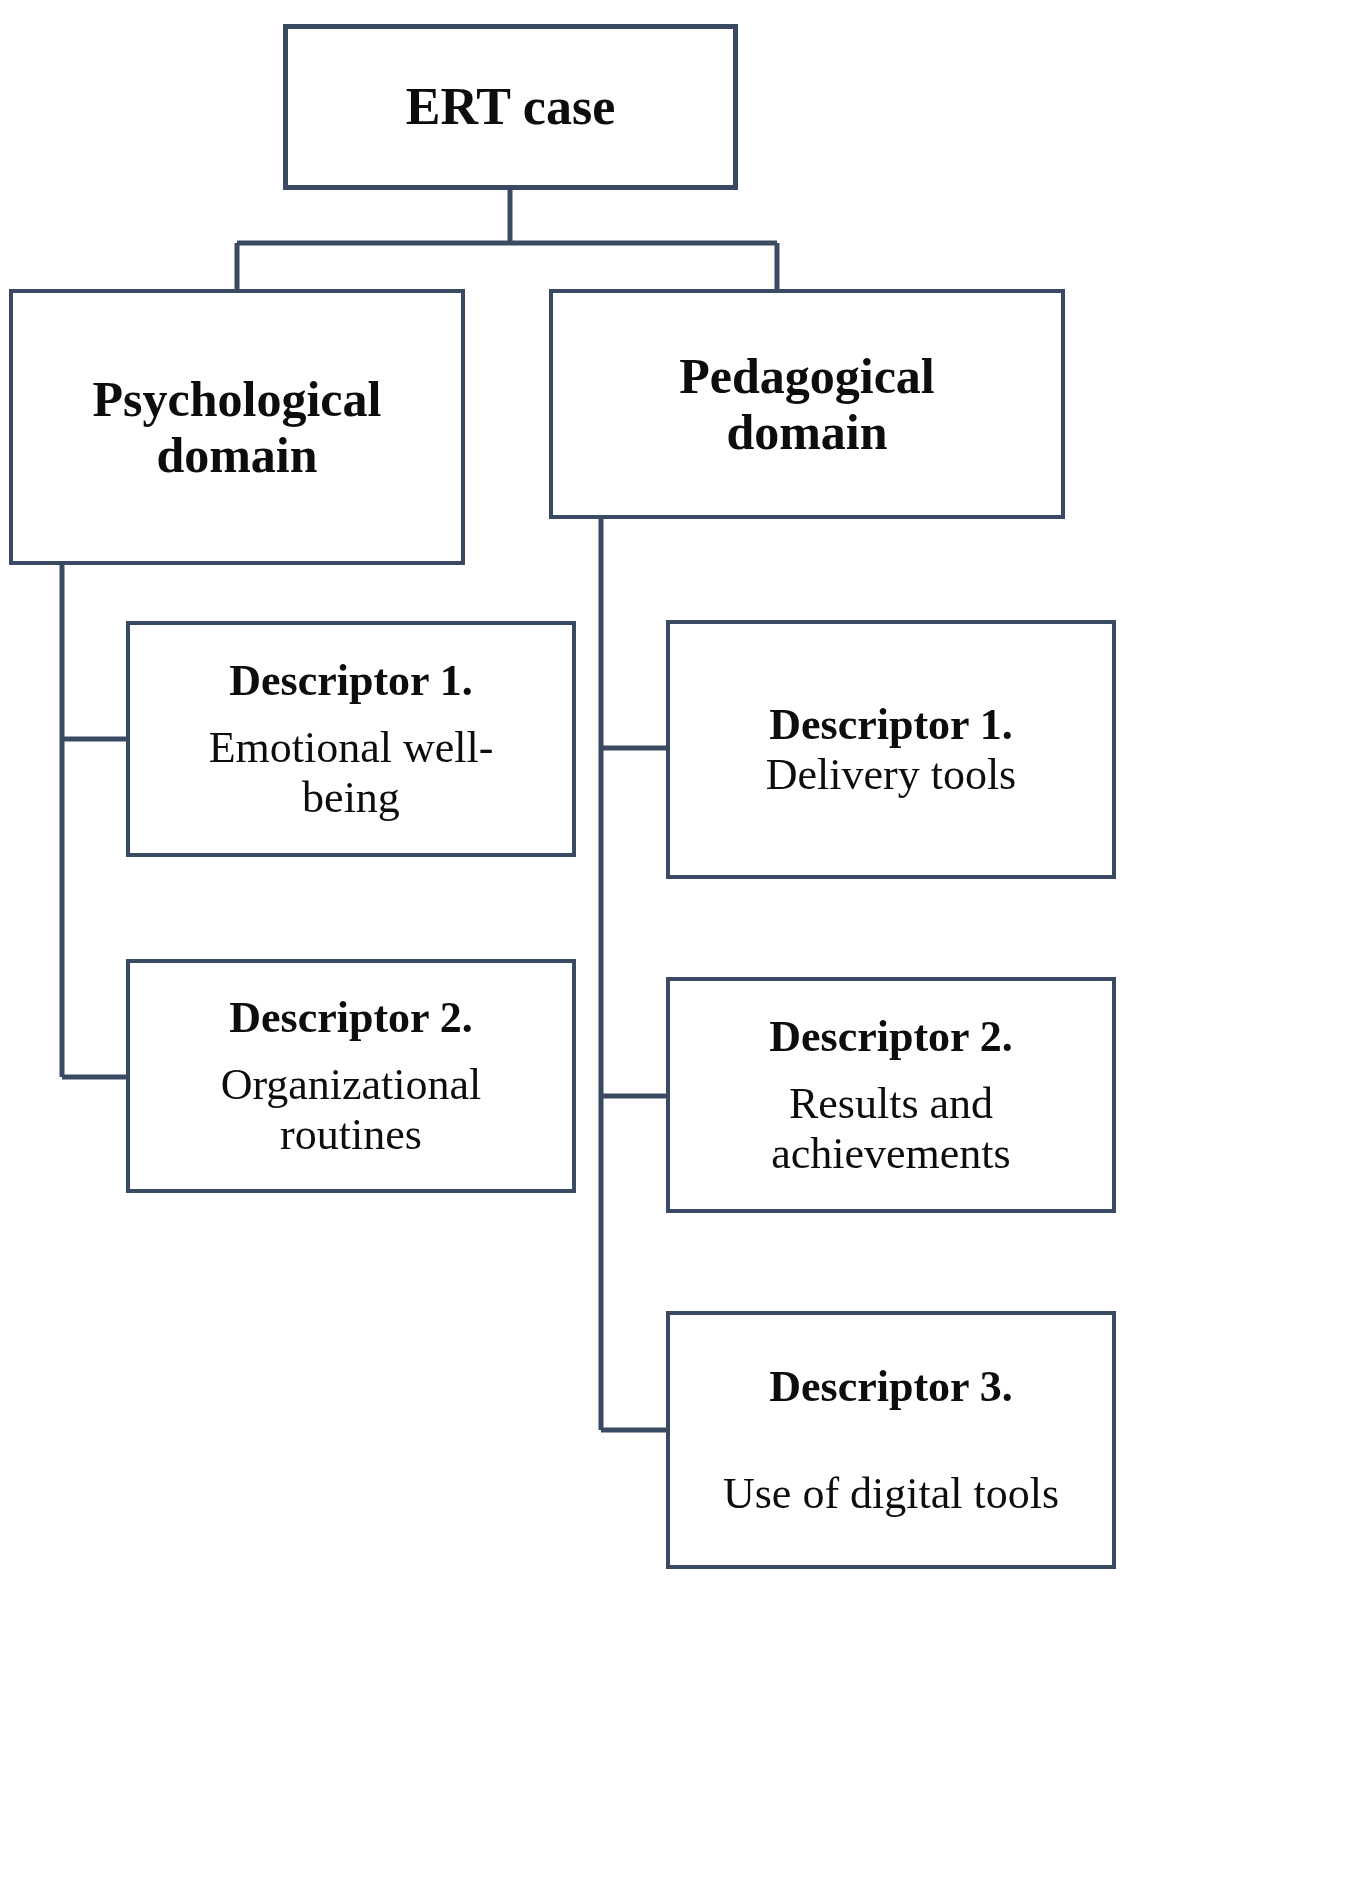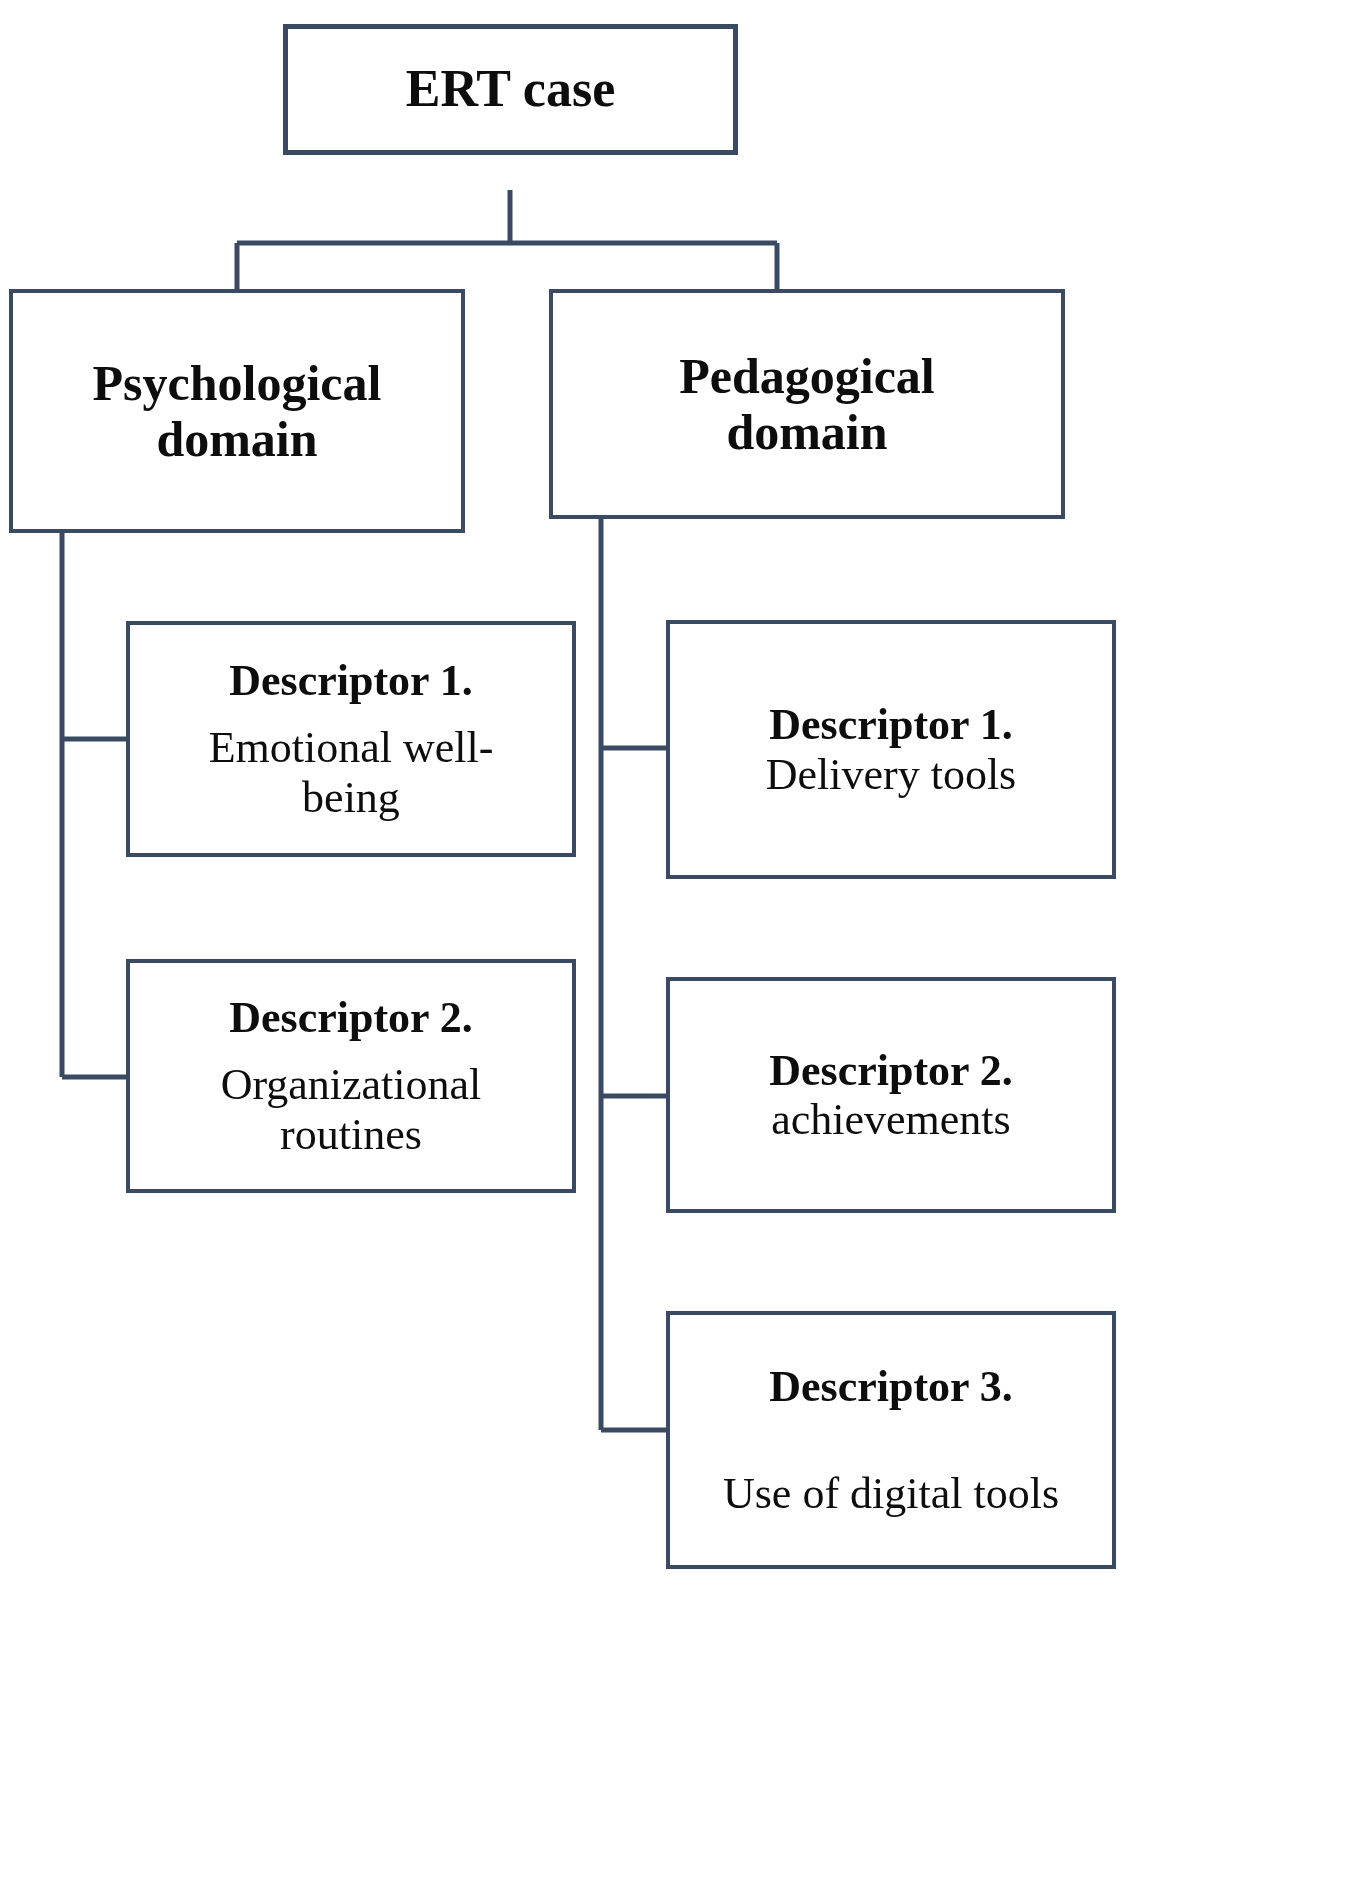--- a/index.html
+++ b/index.html
@@ -43,25 +43,25 @@
   }
   .bold-line {
     font-weight: bold;
   }
   .reg-line {
     font-weight: normal;
   }
 
   
   #node-root {
-    left: 283px;  top: 24px;  width: 455px;  height: 131px;
+    left: 283px;  top: 24px;  width: 455px;  height: 166px;
     font-size: 52px;
   }
   #node-psychological {
-    left: 9px;   top: 289px; width: 456px; height: 244px;
+    left: 9px;   top: 289px; width: 456px; height: 276px;
     font-size: 50px;
   }
   #node-pedagogical {
     left: 549px; top: 289px; width: 516px; height: 230px;
     font-size: 50px;
   }
   #node-left-d1 {
     left: 126px; top: 621px; width: 450px; height: 236px;
     font-size: 44px;
   }
@@ -140,20 +140,21 @@
     <span class="ln reg-line">routines</span>
   </div>
 
   <div class="node" id="node-right-d1" style="border:4px solid #3a4a63;">
     <span class="ln bold-line">Descriptor 1.</span>
     <span class="ln reg-line">Delivery tools</span>
   </div>
 
   <div class="node" id="node-right-d2" style="border:4px solid #3a4a63;">
     <span class="ln bold-line">Descriptor 2.</span>
+    <span class="ln reg-line gap-line">Results and</span>
     <span class="ln reg-line">achievements</span>
   </div>
 
   <div class="node" id="node-right-d3" style="border:4px solid #3a4a63;gap:40px;">
     <span class="ln bold-line">Descriptor 3.</span>
     <span class="ln reg-line gap-line">Use of digital tools</span>
   </div>
 
 </div>
 

